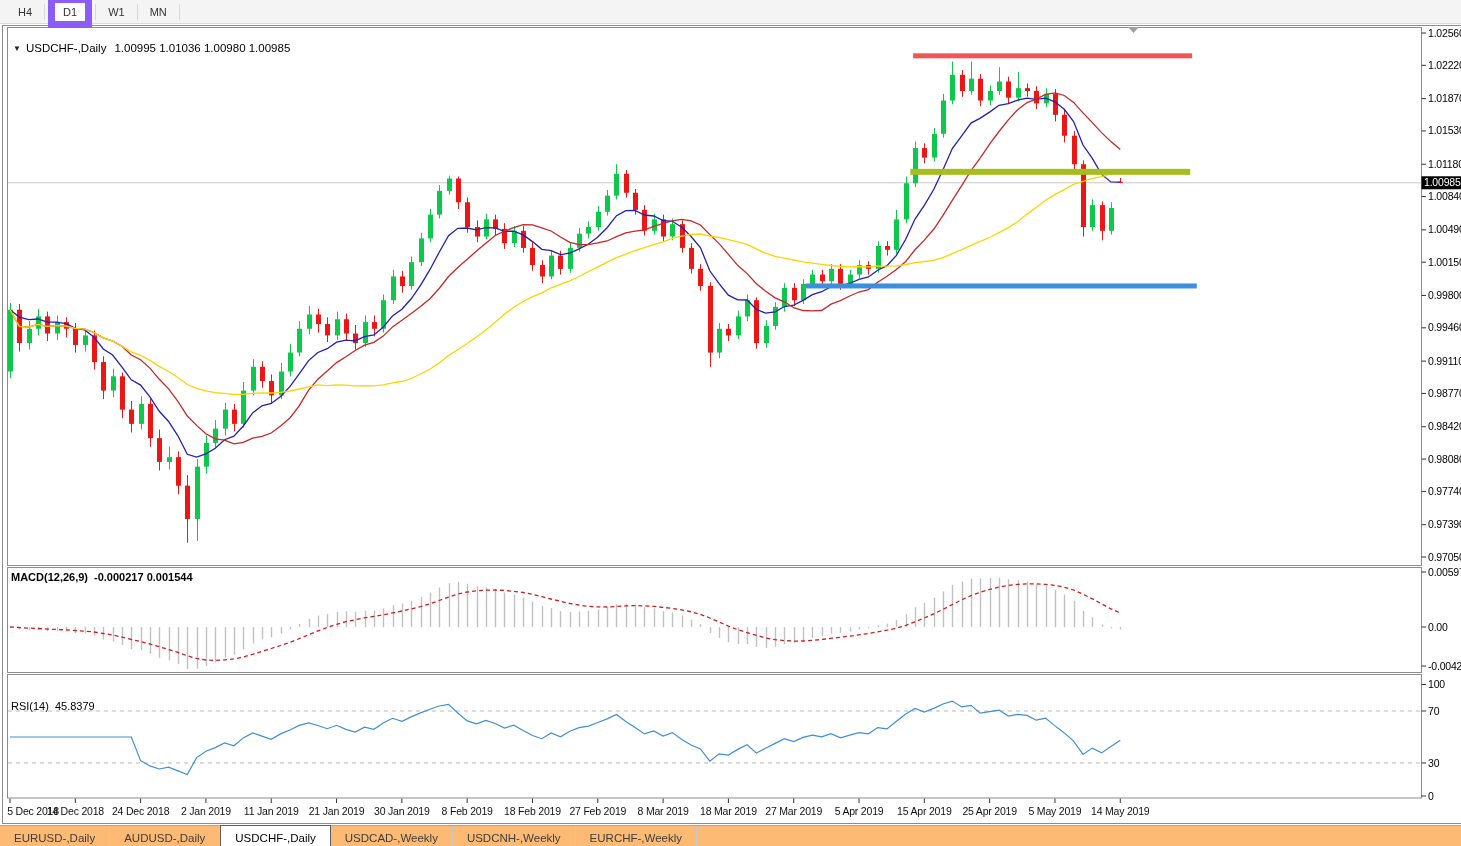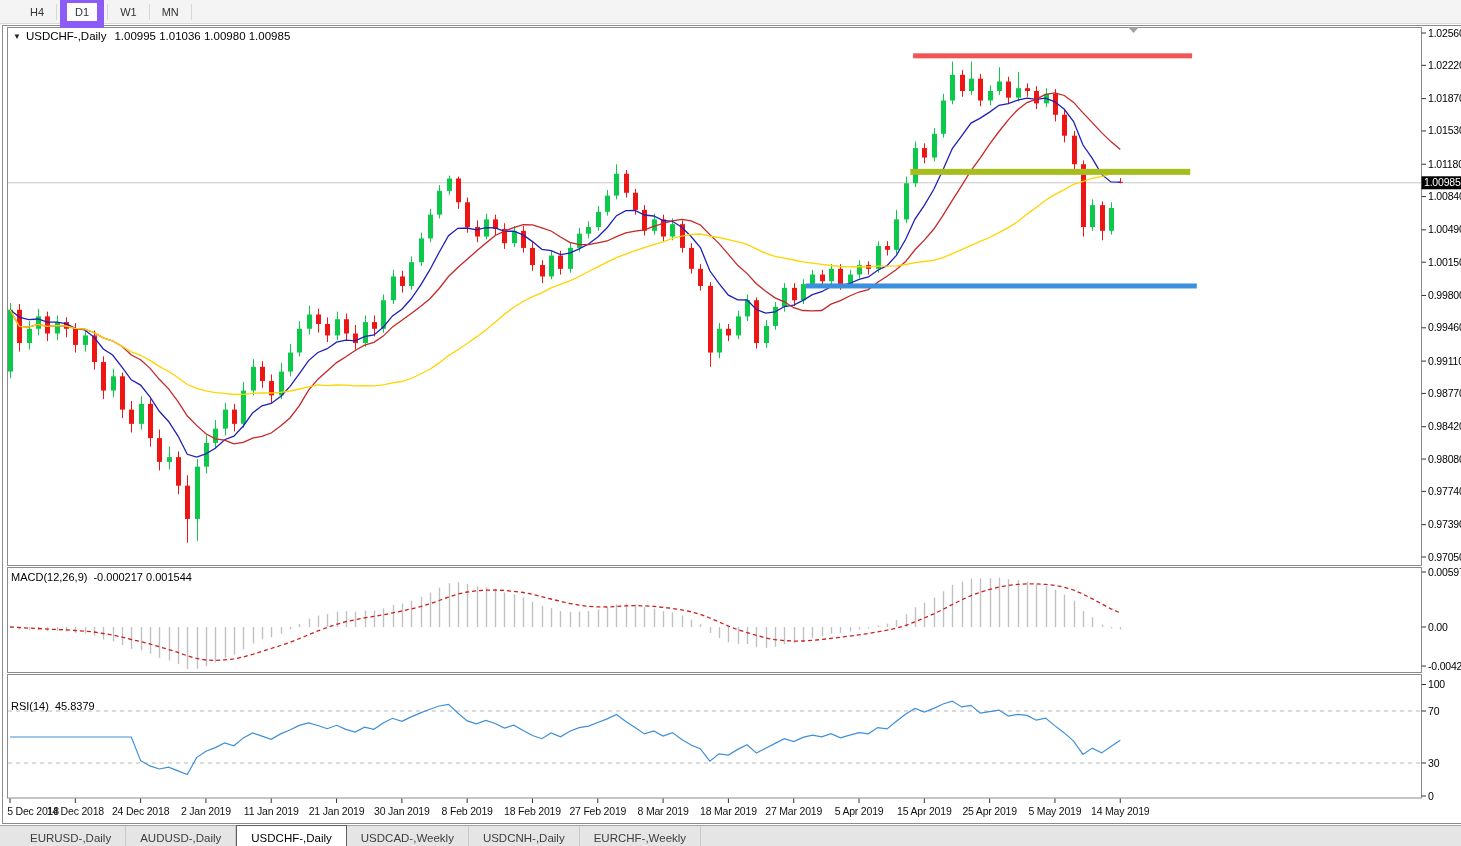--- a/index.html
+++ b/index.html
@@ -3,40 +3,40 @@
 <meta charset="utf-8">
 <style>
   html,body{margin:0;padding:0}
   body{
     width:1461px;height:846px;position:relative;background:#ffffff;
     font-family:"Liberation Sans", sans-serif;overflow:hidden;
   }
   #toolbar{
     position:absolute;left:0;top:0;width:1461px;height:24px;background:#f4f4f4;
     border-bottom:1px solid #dadada;display:flex;align-items:center;
-    padding-left:20px;box-sizing:border-box;z-index:5;
+    padding-left:8px;box-sizing:border-box;z-index:5;
   }
   .tf{
     font-size:11px;color:#333;padding:3px 8px;margin:0 1px;border:1px solid transparent;
     cursor:default;line-height:12px;
   }
   .tf.active{background:#fcfcfc;border:7px solid #8b5cf6;}
   .tbsep{width:1px;height:16px;background:#d7d7d7;margin:0 2px;}
   #cv{position:absolute;left:0;top:0;z-index:1;}
   .ptitle{position:absolute;z-index:3;color:#000;white-space:nowrap;}
-  #chart-title{left:13px;top:30px;font-size:11.5px;}
+  #chart-title{left:13px;top:42px;font-size:11.5px;}
   #chart-title .dd{font-size:8px;margin-right:5px;position:relative;top:-1px;color:#222;}
   #chart-title .vals{margin-left:8px;}
-  #macd-label{left:11px;top:571px;font-size:11px;}
+  #macd-label{left:11px;top:571px;font-size:11px;font-weight:bold;}
   #rsi-label{left:11px;top:700px;font-size:11px;}
   .ptitle .ival{margin-left:6px;}
   #tabbar{
-    position:absolute;left:0;top:825px;width:1461px;height:21px;background:#e5e5e5;
+    position:absolute;left:0;top:825px;width:1461px;height:21px;background:#fdba74;
     border-top:1px solid #a6a6a6;display:flex;align-items:stretch;
-    padding-left:16px;box-sizing:border-box;z-index:5;
+    padding-left:0;box-sizing:border-box;z-index:5;
   }
   .tab{
     font-size:11.5px;color:#3d3d3d;padding:3px 14px 0 14px;border-right:1px solid #c9c9c9;
     display:flex;align-items:center;cursor:default;white-space:nowrap;
   }
   .tab.active{
     background:#ffffff;border:1px solid #5f5f5f;border-bottom:none;color:#000;
     margin-top:-1px;position:relative;z-index:2;
   }
 </style>
@@ -527,15 +527,15 @@
 </div>
 <div class="ptitle" id="rsi-label">
   <span>RSI(14)</span><span class="ival">45.8379</span>
 </div>
 
 <div id="tabbar">
     <div class="tab">EURUSD-,Daily</div>
     <div class="tab">AUDUSD-,Daily</div>
     <div class="tab active">USDCHF-,Daily</div>
     <div class="tab">USDCAD-,Weekly</div>
-    <div class="tab">USDCNH-,Daily</div>
+    <div class="tab">USDCNH-,Weekly</div>
     <div class="tab">EURCHF-,Weekly</div>
   </div>
 
 </body></html>

